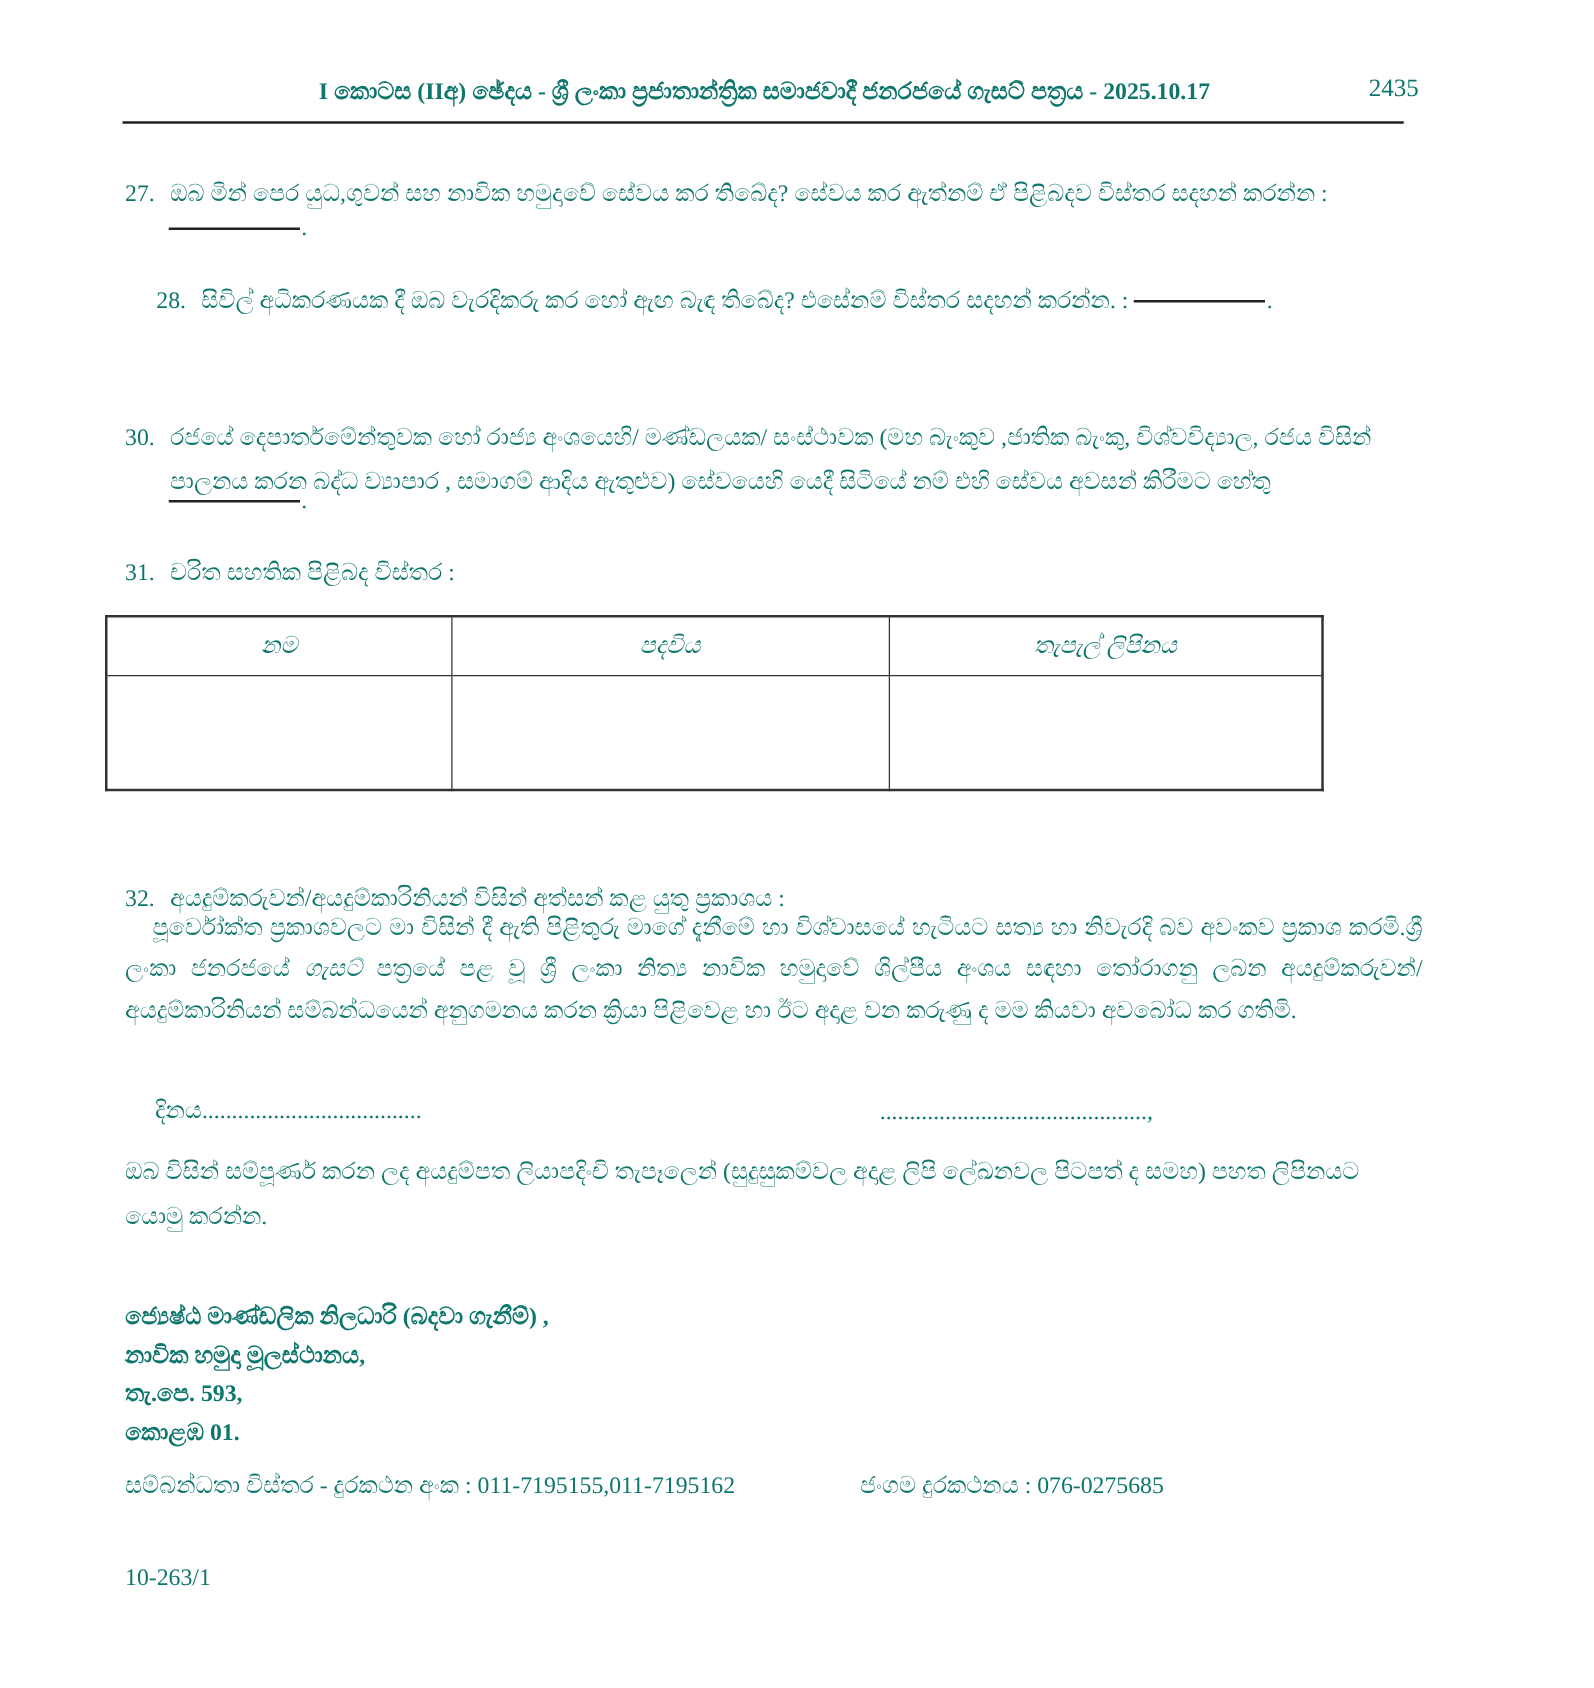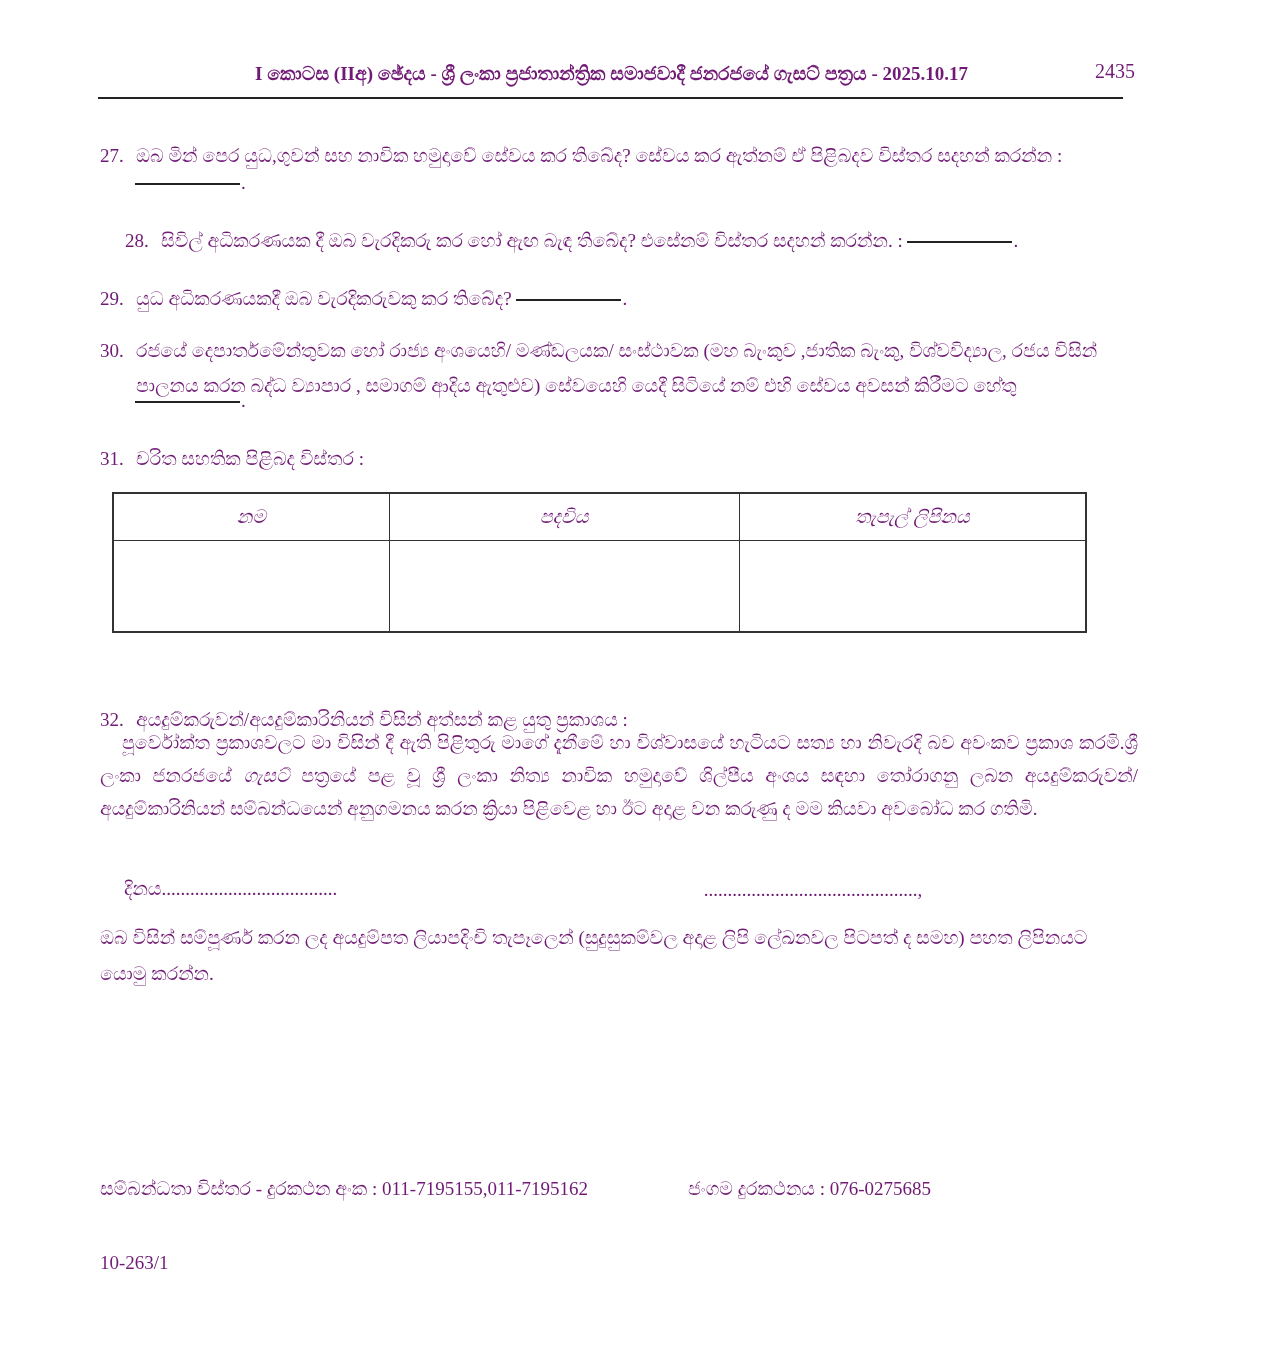--- a/index.html
+++ b/index.html
@@ -1,21 +1,21 @@
 <!DOCTYPE html>
 <html><head>
 <meta charset="utf-8">
 <style>
   html,body{margin:0;padding:0;background:#ffffff;}
   .page{
     position:relative;
     width:1275px;height:1350px;
     background:#ffffff;
     font-family:"Liberation Serif","DejaVu Serif",serif;
-    color:#701a75;
+    color:#0f766e;
     font-size:19px;
     overflow:hidden;
   }
   .abs{position:absolute;}
   
   .hdr-title{
     left:98px;top:63px;width:1027px;
     text-align:center;font-weight:bold;font-size:19px;
     white-space:nowrap;
   }
@@ -30,21 +30,21 @@
   .q{left:100px;width:1038px;line-height:31px;}
   .qnum{display:inline-block;width:36px;vertical-align:top;}
   .qtext{display:inline-block;width:995px;vertical-align:top;}
   .blank-line{
     display:inline-block;width:105px;height:2px;background:#222222;
     vertical-align:4px;margin-right:1px;
   }
   .blank-row{left:135px;}
   
   .cert-table{
-    left:112px;top:492px;width:973px;
+    left:84px;top:492px;width:973px;
     border-collapse:collapse;table-layout:fixed;
   }
   .cert-table th,.cert-table td{border:1px solid #333333;}
   .cert-table{border:2px solid #333333;}
   .cert-table th{
     height:44px;font-weight:normal;font-style:italic;
     font-size:19px;text-align:center;
   }
   .cert-table td{height:88px;}
   
@@ -74,23 +74,20 @@
     <span class="qnum">27.</span><span class="qtext">ඔබ මින් පෙර යුධ,ගුවන් සහ නාවික හමුදාවේ සේවය කර තිබේද? සේවය කර ඇත්නම් ඒ පිළිබදව විස්තර සදහන් කරන්න :</span>
   </div>
   <div class="abs blank-row" style="top:172px;">
     <span class="blank-line"></span><span>.</span>
   </div>
 
   <div class="abs q" style="top:225px;margin-left:25px;">
     <span class="qnum">28.</span><span class="qtext"><span>සිවිල් අධිකරණයක දී ඔබ වැරදිකරු කර හෝ ඇඟ බැඳ තිබේද? එසේනම් විස්තර සදහන් කරන්න. : </span><span class="blank-line"></span><span>.</span></span>
   </div>
 
-  <div class="abs q" style="top:283px;">
-    <span class="qnum">29.</span><span class="qtext"><span>යුධ අධිකරණයකදී ඔබ වැරදිකරුවකු කර තිබේද? </span><span class="blank-line"></span><span>.</span></span>
-  </div>
 
   <div class="abs q" style="top:333px;line-height:35px;">
     <span class="qnum">30.</span><span class="qtext">රජයේ දෙපාර්තමේන්තුවක හෝ රාජ්‍ය අංශයෙහි/ මණ්ඩලයක/ සංස්ථාවක (මහ බැංකුව ,ජාතික බැංකු, විශ්වවිද්‍යාල, රජය විසින් පාලනය කරන බද්ධ ව්‍යාපාර , සමාගම් ආදිය ඇතුළුව) සේවයෙහි යෙදී සිටියේ නම් එහි සේවය අවසන් කිරීමට හේතු</span>
   </div>
   <div class="abs blank-row" style="top:390px;">
     <span class="blank-line"></span><span>.</span>
   </div>
 
   <div class="abs q" style="top:443px;">
     <span class="qnum">31.</span><span class="qtext">චරිත සහතික පිළිබද විස්තර :</span>
@@ -128,20 +125,26 @@
 
   <div class="abs sig-date">
     <span>දිනය</span><span>.....................................</span>
   </div>
   <div class="abs sig-right">
     <div>.............................................,</div>
   </div>
 
   <div class="abs para" style="top:920px;line-height:36px;text-align:left;">ඔබ විසින් සම්පූර්ණ කරන ලද අයදුම්පත ලියාපදිංචි තැපෑලෙන් (සුදුසුකම්වල අදාළ ලිපි ලේඛනවල පිටපත් ද සමහ) පහත ලිපිනයට යොමු කරන්න.</div>
 
+  <div class="abs addr" style="top:1038px;">
+    <div>ජ්‍යෙෂ්ඨ මාණ්ඩලික නිලධාරි (බදවා ගැනීම්) ,</div>
+    <div>නාවික හමුදා මූලස්ථානය,</div>
+    <div>තැ.පෙ. 593,</div>
+    <div>කොළඹ 01.</div>
+  </div>
 
   <div class="abs contact-left">
     <span>සම්බන්ධතා විස්තර - දුරකථන අංක :  </span><span class="num-serif">011-7195155,011-7195162</span>
   </div>
   <div class="abs contact-right">
     <span>ජංගම දුරකථනය : </span><span class="num-serif">076-0275685</span>
   </div>
 
   <div class="abs footer-ref">10-263/1</div>
 

